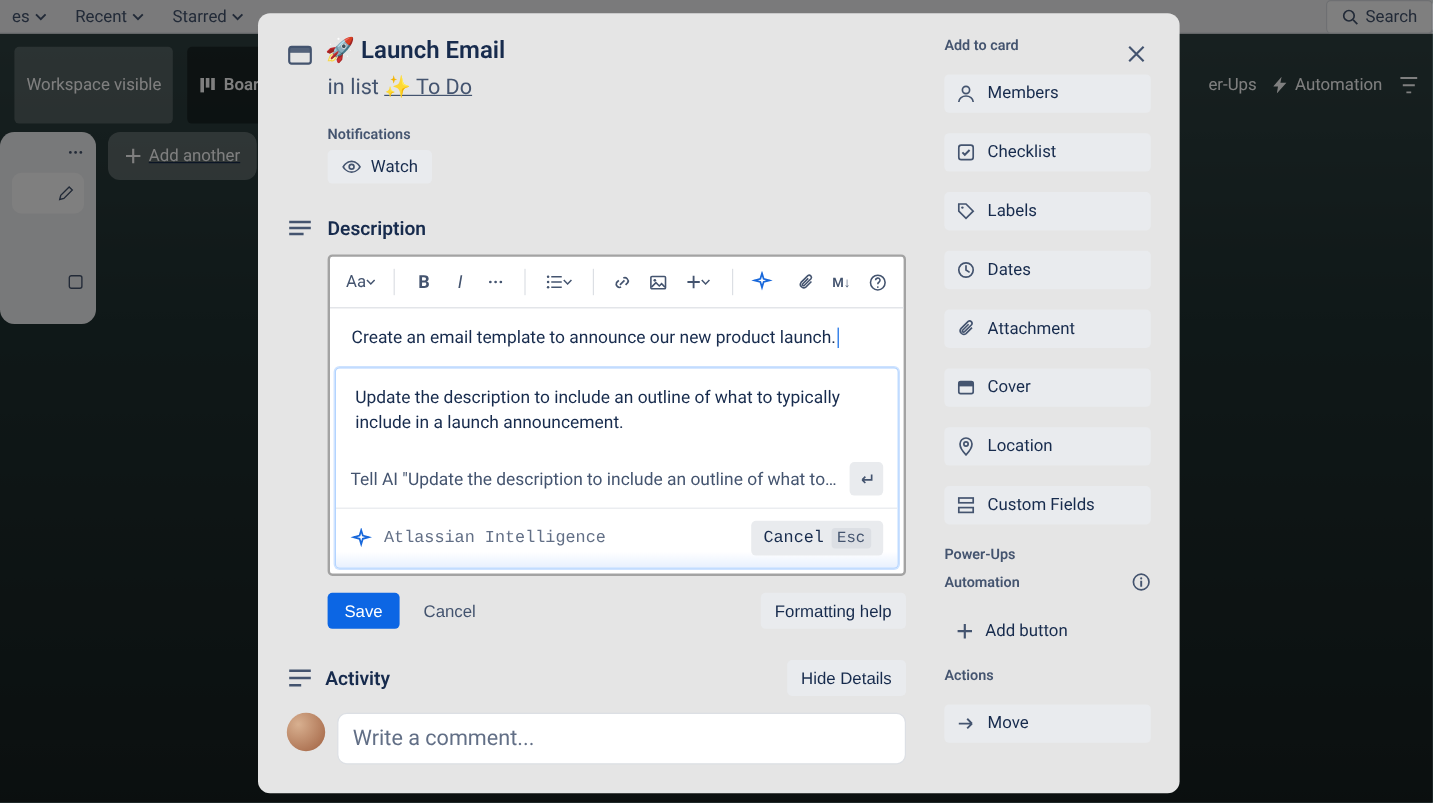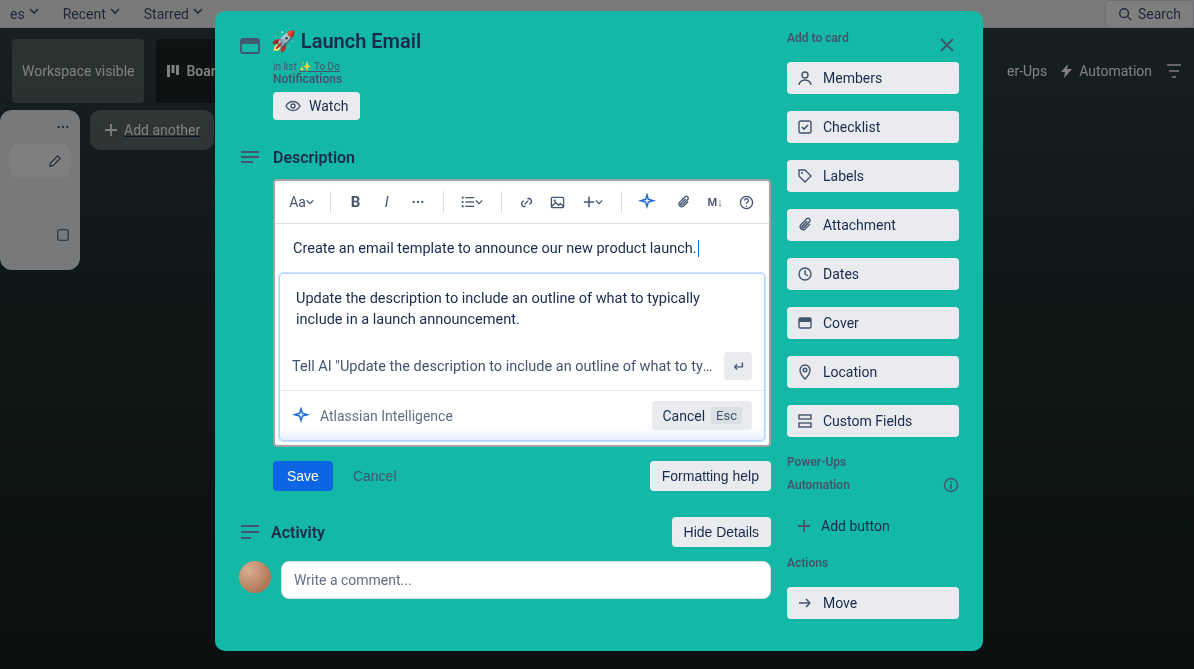--- a/index.html
+++ b/index.html
@@ -30,21 +30,21 @@
     top: 0; left: 0; right: 0;
     height: 28px;
     background: #f4f5f7;
     border-bottom: 1px solid #dcdfe4;
     display: flex;
     align-items: center;
     z-index: 2;
     padding: 0 10px;
     gap: 24px;
   }
-  .topbar-item { font-size: 14px; color: #44546f; display: flex; gap: 4px; }
+  .topbar-item { font-size: 14px; color: #44546f; display: flex; align-items: center; gap: 4px; }
   .search-box {
     position: absolute;
     right: 0;
     top: 0;
     height: 28px;
     display: flex;
     align-items: center;
     gap: 6px;
     padding: 0 12px;
     background: #fff;
@@ -122,45 +122,45 @@
     inset: 0;
     background: rgba(0,0,0,0.5);
     z-index: 5;
   }
   
   .modal {
     position: absolute;
     top: 11px;
     left: 215px;
     width: 768px;
-    background: #14b8a6;
+    background: #e5e5e5;
     border-radius: 10px;
     z-index: 10;
     padding: 18px 24px 24px 24px;
     display: flex;
-    gap: 16px;
+    gap: 32px;
   }
   .modal-main { flex: 1; min-width: 0; }
   .modal-side { width: 172px; flex-shrink: 0; }
   
   .modal-close {
     position: absolute;
     top: 18px;
     right: 20px;
     width: 32px; height: 32px;
     display: flex; align-items: center; justify-content: center;
     border-radius: 4px;
     cursor: pointer;
     color: #44546f;
   }
   
   .title-row { display: flex; gap: 10px; align-items: flex-start; margin-bottom: 4px;}
   .title-icon { margin-top: 6px; color: #44546f; }
   .title-text { font-size: 20px; font-weight: 600; color: #172b4d; }
-  .in-list { font-size: 10px; color: #44546f; margin-left: 34px; }
+  .in-list { font-size: 18px; color: #44546f; margin-left: 34px; margin-bottom: 22px; }
   .in-list a { color: #44546f; text-decoration: underline; }
   
   .section { margin-left: 34px; margin-bottom: 16px; position: relative; }
   .section-icon { position: absolute; left: -34px; color: #44546f; }
   .section-title { font-size: 16px; font-weight: 600; color: #172b4d; }
   
   .notif-label { font-size: 12px; font-weight: 600; color: #44546f; margin-left: 34px; margin-bottom: 6px; }
   .watch-btn {
     display: inline-flex; align-items: center; gap: 8px;
     background: #e9ebee;
@@ -239,20 +239,21 @@
     border-radius: 4px;
     width: 28px; height: 28px;
     display: flex; align-items: center; justify-content: center;
     color: #44546f;
   }
   .ai-footer {
     padding: 10px 12px;
     display: flex;
     align-items: center;
     gap: 10px;
+    font-family: Liberation Mono, monospace;
   }
   .ai-logo { color: #1868db; }
   .ai-label { font-size: 14px; color: #626f86; flex: 1; }
   .cancel-chip {
     background: #e9ebee;
     border-radius: 4px;
     padding: 6px 10px;
     font-size: 14px;
     display: flex; align-items: center; gap: 6px;
     color: #172b4d;
@@ -286,21 +287,21 @@
   }
   .side-btn svg { color: #44546f; flex-shrink: 0; }
   
   .activity-row { display: flex; align-items: center; justify-content: space-between; margin-top: 26px; margin-left:0;}
   .activity-left { display: flex; align-items: center; gap: 10px;}
   
   .comment-row { display: flex; gap: 10px; margin-top: 14px; align-items: flex-start;}
   .avatar { width: 32px; height: 32px; border-radius: 50%; background: radial-gradient(circle at 30% 30%, #d8b090, #a06040); flex-shrink: 0;}
   .comment-input {
     flex: 1; border: 1px solid #dcdfe4; border-radius: 8px; padding: 10px 12px;
-    font-size: 14px; color: #626f86; background: #fff;
+    font-size: 18px; color: #626f86; background: #fff;
   }
   
   svg { display: block; }
 </style>
 </head>
 <body>
 
 <div class="background-overlay"></div>
 
 <div class="topbar">
@@ -572,30 +573,30 @@
       </div>
     <div class="side-btn">
         <svg width="16" height="16" viewBox="0 0 16 16">
           <path d="M2 2h6l6 6-6 6-6-6z" stroke="currentColor" stroke-width="1.4" fill="none"></path>
           <circle cx="5" cy="5" r="1" fill="currentColor"></circle>
         </svg>
         <span>Labels</span>
       </div>
     <div class="side-btn">
         <svg width="16" height="16" viewBox="0 0 16 16">
-          <path d="M13 7l-5 5a3 3 0 01-4.2-4.2l6-6a2 2 0 012.8 2.8l-6 6a1 1 0 01-1.4-1.4l5-5" stroke="currentColor" stroke-width="1.4" fill="none"></path>
-        </svg>
-        <span>Attachment</span>
-      </div>
-    <div class="side-btn">
-        <svg width="16" height="16" viewBox="0 0 16 16">
           <circle cx="8" cy="8" r="6" stroke="currentColor" stroke-width="1.4" fill="none"></circle>
           <path d="M8 4v4l3 2" stroke="currentColor" stroke-width="1.4" fill="none"></path>
         </svg>
         <span>Dates</span>
+      </div>
+    <div class="side-btn">
+        <svg width="16" height="16" viewBox="0 0 16 16">
+          <path d="M13 7l-5 5a3 3 0 01-4.2-4.2l6-6a2 2 0 012.8 2.8l-6 6a1 1 0 01-1.4-1.4l5-5" stroke="currentColor" stroke-width="1.4" fill="none"></path>
+        </svg>
+        <span>Attachment</span>
       </div>
     <div class="side-btn">
         <svg width="16" height="16" viewBox="0 0 16 16">
           <rect x="2" y="3" width="12" height="10" rx="1.5" stroke="currentColor" stroke-width="1.4" fill="none"></rect>
           <rect x="2" y="3" width="12" height="4" fill="currentColor"></rect>
         </svg>
         <span>Cover</span>
       </div>
     <div class="side-btn">
         <svg width="16" height="16" viewBox="0 0 16 16">

